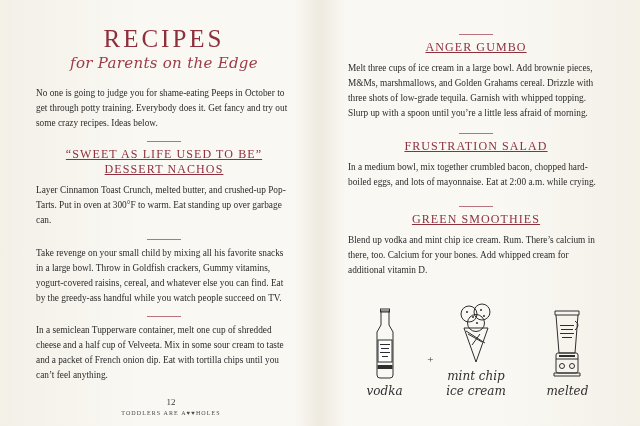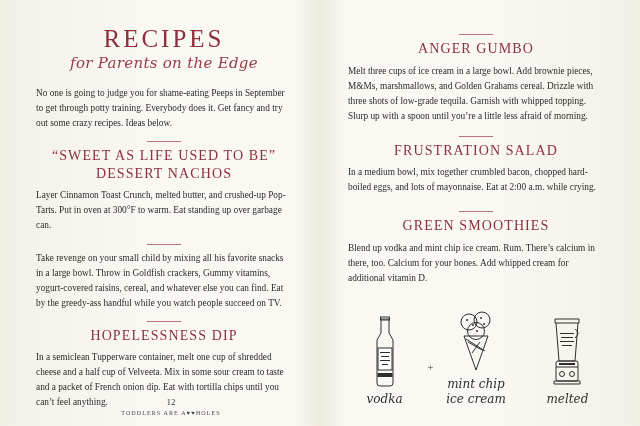--- a/index.html
+++ b/index.html
@@ -79,24 +79,25 @@
     margin: 10px 0 6px 0;
   }
   .rule {
     width: 34px;
     height: 1px;
     background: #b8737f;
     margin: 0 auto 5px auto;
   }
   .recipe-title {
     color: #8e2f3e;
-    font-size: 14px;
+    font-size: 12px;
     letter-spacing: 1.1px;
     font-family: "Liberation Serif", serif;
     line-height: 1.25;
+    text-decoration: underline;
   }
   .footer {
     position: absolute;
     bottom: 10px;
     left: 11px;
     width: 50%;
     text-align: center;
   }
   .page-num {
     font-size: 9px;
@@ -145,41 +146,40 @@
 
     <div class="columns">
 
       <div class="col col-left">
 
         <div class="title-block">
           <div class="main-title">RECIPES</div>
           <div class="sub-title">for Parents on the Edge</div>
         </div>
 
-        <p class="body">No one is going to judge you for shame-eating Peeps in September to get through potty training. Everybody does it. Get fancy and try out some crazy recipes. Ideas below.</p>
+        <p class="body">No one is going to judge you for shame-eating Peeps in October to get through potty training. Everybody does it. Get fancy and try out some crazy recipes. Ideas below.</p>
 
         <div class="recipe">
           <div class="recipe-head">
             <div class="rule"></div>
             <div class="recipe-title">“SWEET AS LIFE USED TO BE” DESSERT NACHOS</div>
           </div>
           <p class="body">Layer Cinnamon Toast Crunch, melted butter, and crushed-up Pop-Tarts. Put in oven at 300°F to warm. Eat standing up over garbage can.</p>
         </div>
 
         <div class="recipe">
           <div class="recipe-head">
             <div class="rule"></div>
           </div>
           <p class="body">Take revenge on your small child by mixing all his favorite snacks in a large bowl. Throw in Goldfish crackers, Gummy vitamins, yogurt-covered raisins, cereal, and whatever else you can find. Eat by the greedy-ass handful while you watch people succeed on TV.</p>
         </div>
 
         <div class="recipe">
           <div class="recipe-head">
             <div class="rule"></div>
-            <div class="recipe-title">HOPELESSNESS DIP</div>
           </div>
           <p class="body">In a semiclean Tupperware container, melt one cup of shredded cheese and a half cup of Velveeta. Mix in some sour cream to taste and a packet of French onion dip. Eat with tortilla chips until you can’t feel anything.</p>
         </div>
 
       </div>
 
       <div class="col col-right">
 
         <div class="recipe" style="margin-top:16px;">
           <div class="recipe-head">

